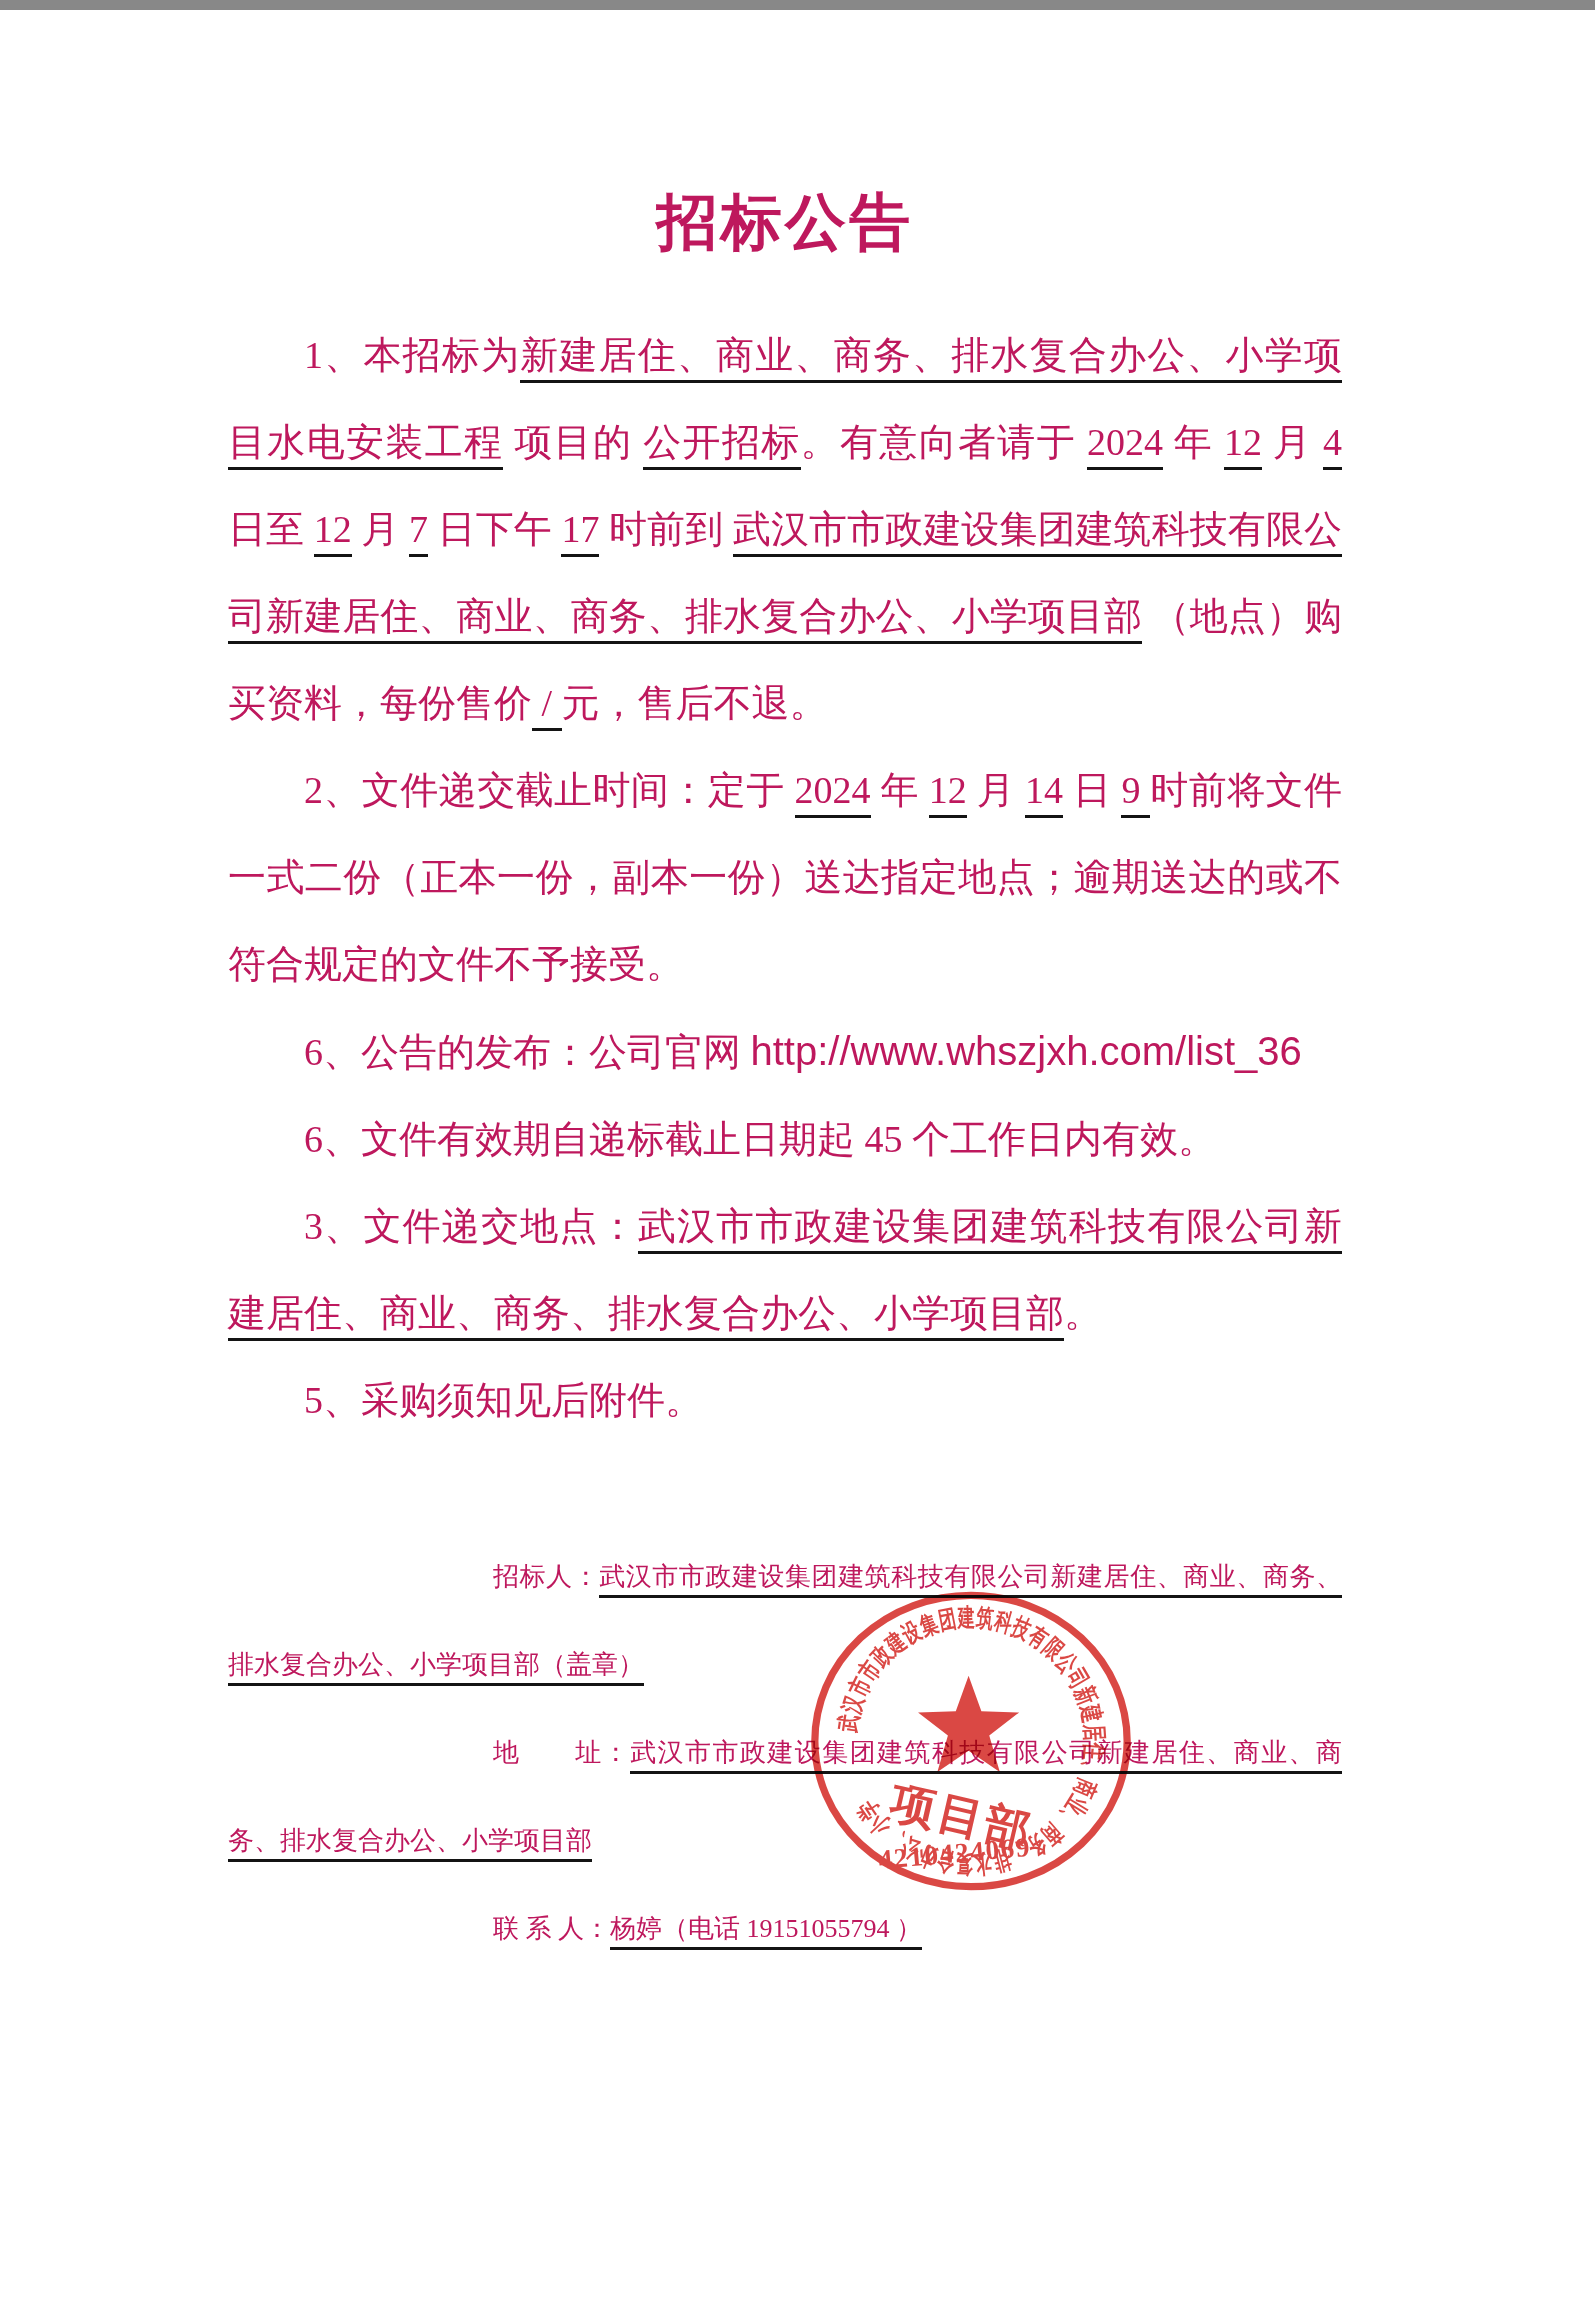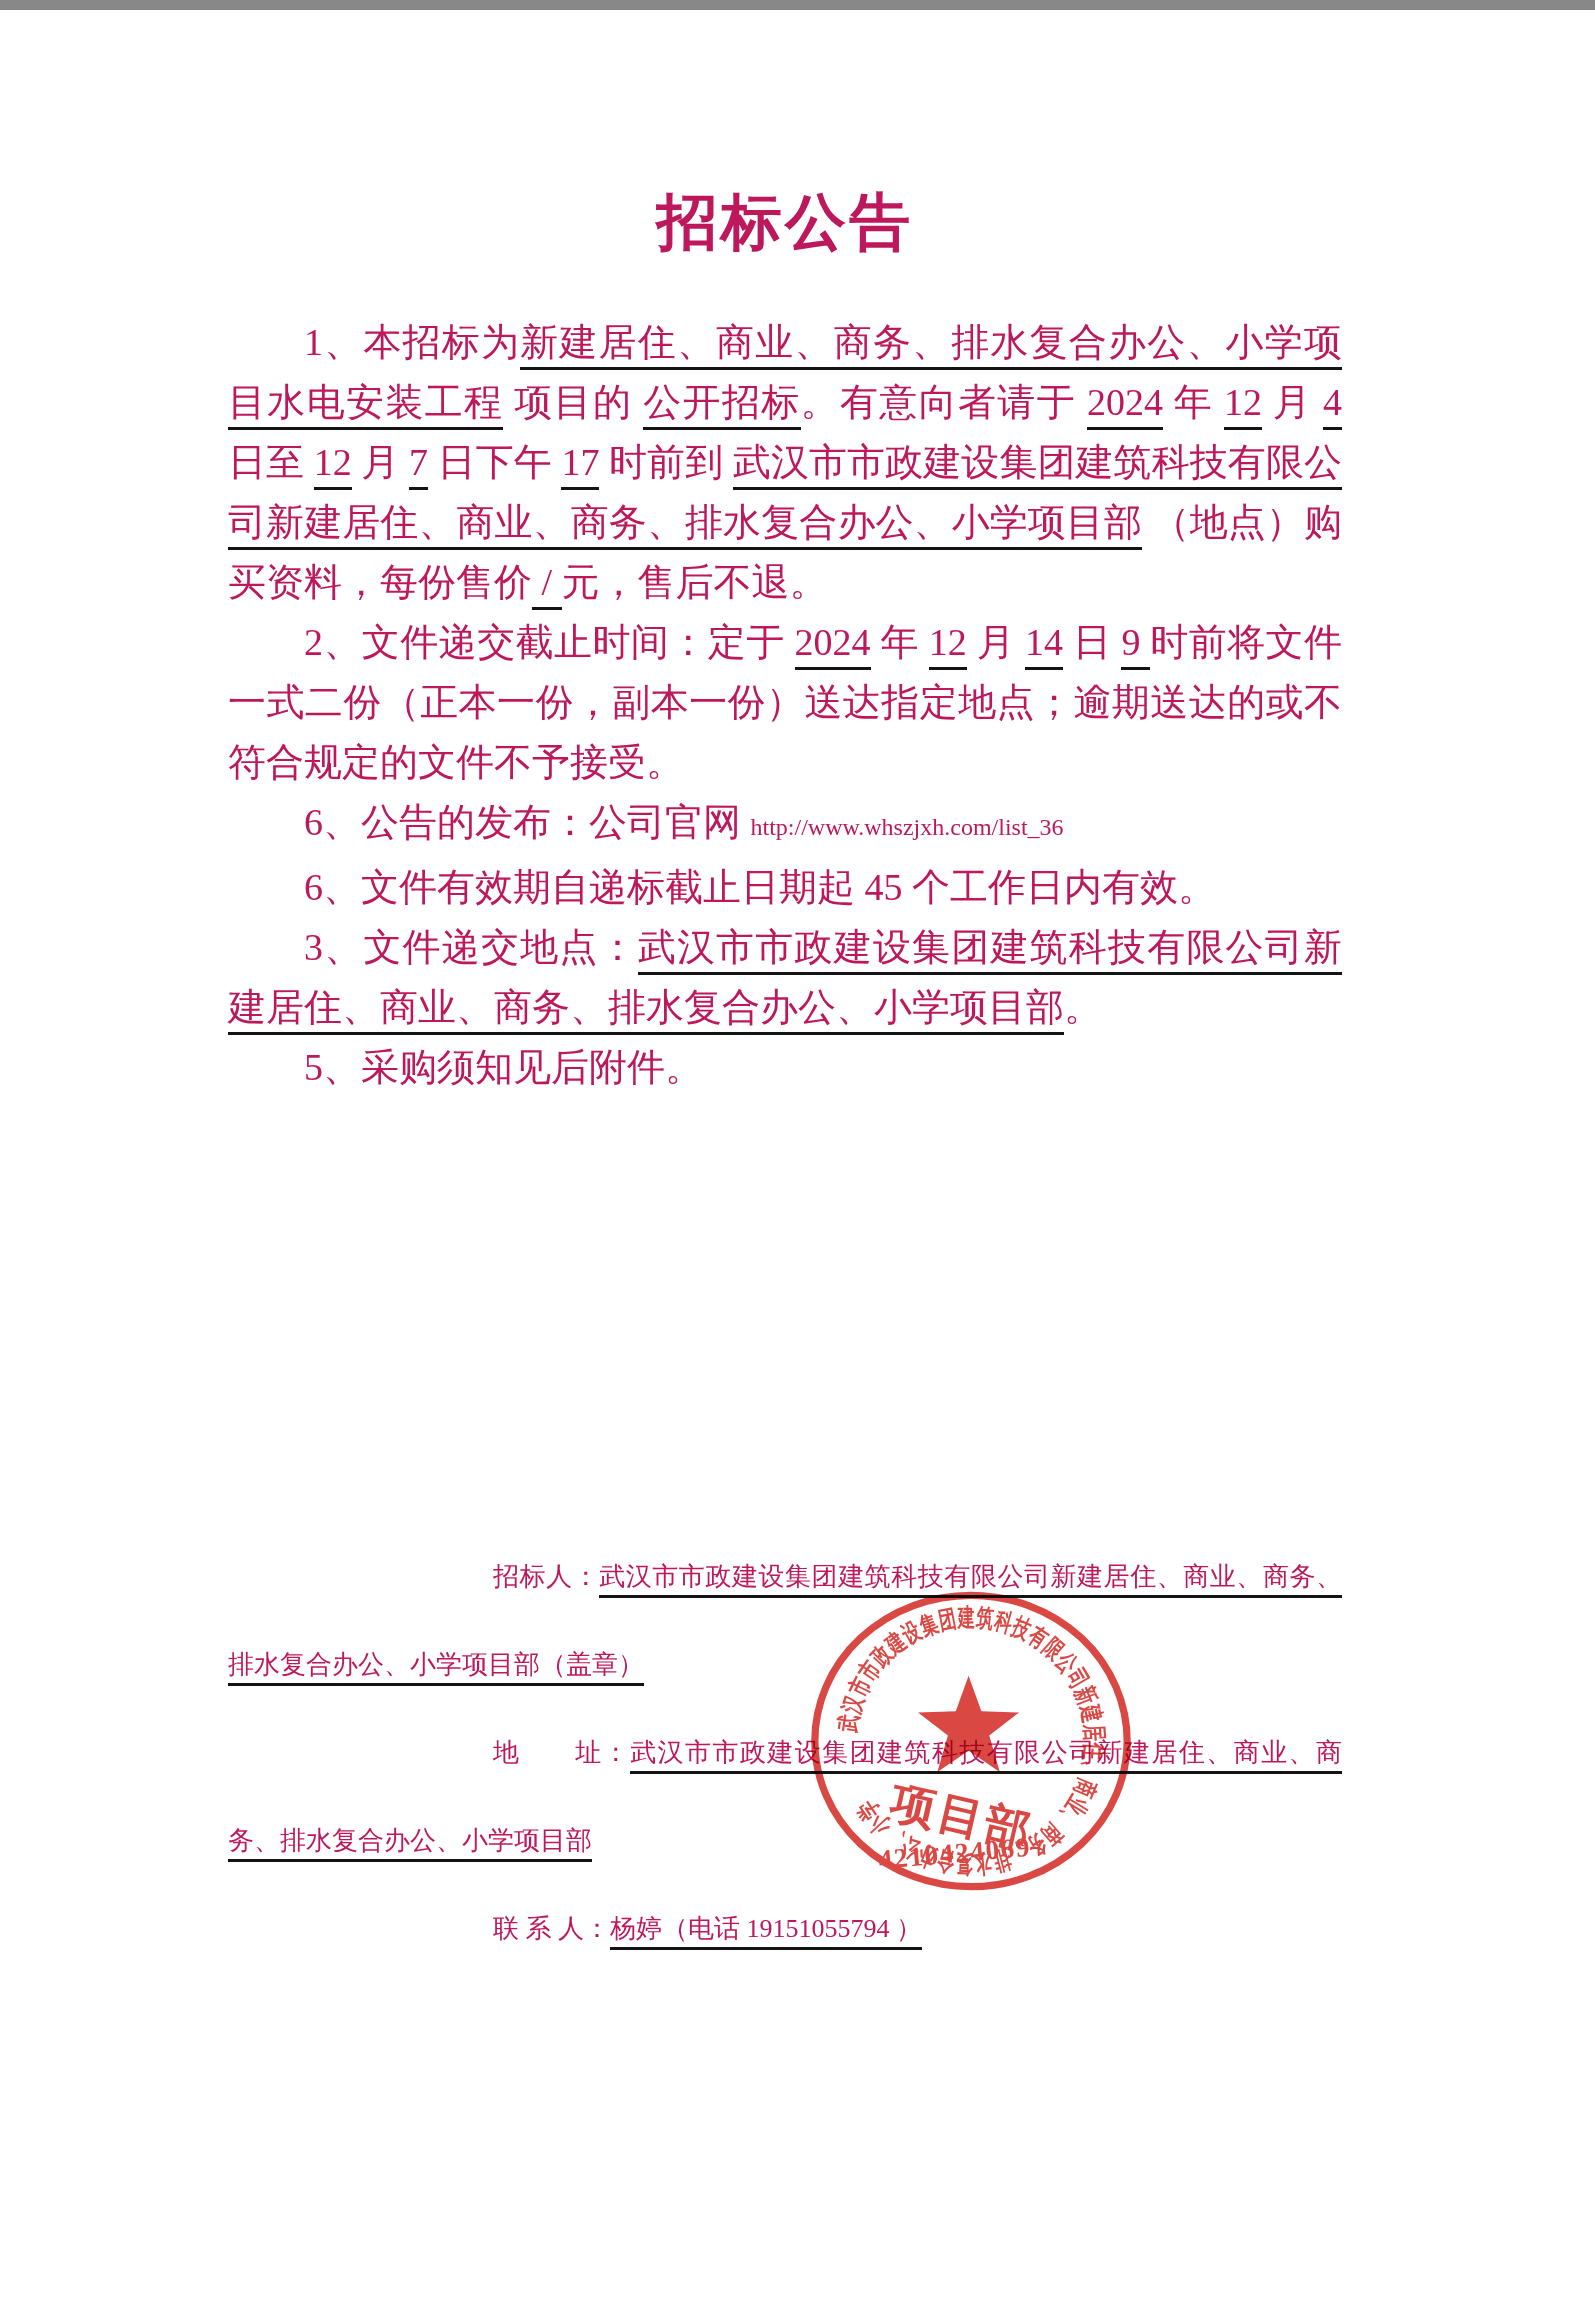--- a/index.html
+++ b/index.html
@@ -18,41 +18,41 @@
     text-align:center;
     font-size:61px;
     font-weight:700;
     letter-spacing:3.2px;
     line-height:1;
   }
   .body-text{
     position:absolute;
     left:228px;top:302px;width:1114px;
     font-size:38px;
-    line-height:60px;
+    line-height:87px;
     text-align:justify;
     word-break:break-all;
   }
   .body-text p{margin:0;text-indent:76px;}
   .signature-block{
     position:absolute;
     left:228px;top:1523px;width:1114px;
     font-size:26px;
     line-height:88px;
     text-align:justify;
     word-break:break-all;
   }
   .signature-block p{margin:0;text-indent:265px;}
   span.u{
     border-bottom:3.2px solid #141414;
     padding-bottom:4px;
   }
   span.mono{
-    font-family:Liberation Serif, serif;
-    font-size:24px;
+    font-family:Liberation Sans, sans-serif;
+    font-size:40px;
   }
   .stamp{
     position:absolute;
     left:806px;top:1578px;
     mix-blend-mode:multiply;
     opacity:.93;
   }
   .stamp text{
     font-family:"Liberation Serif", serif;
     font-weight:700;

